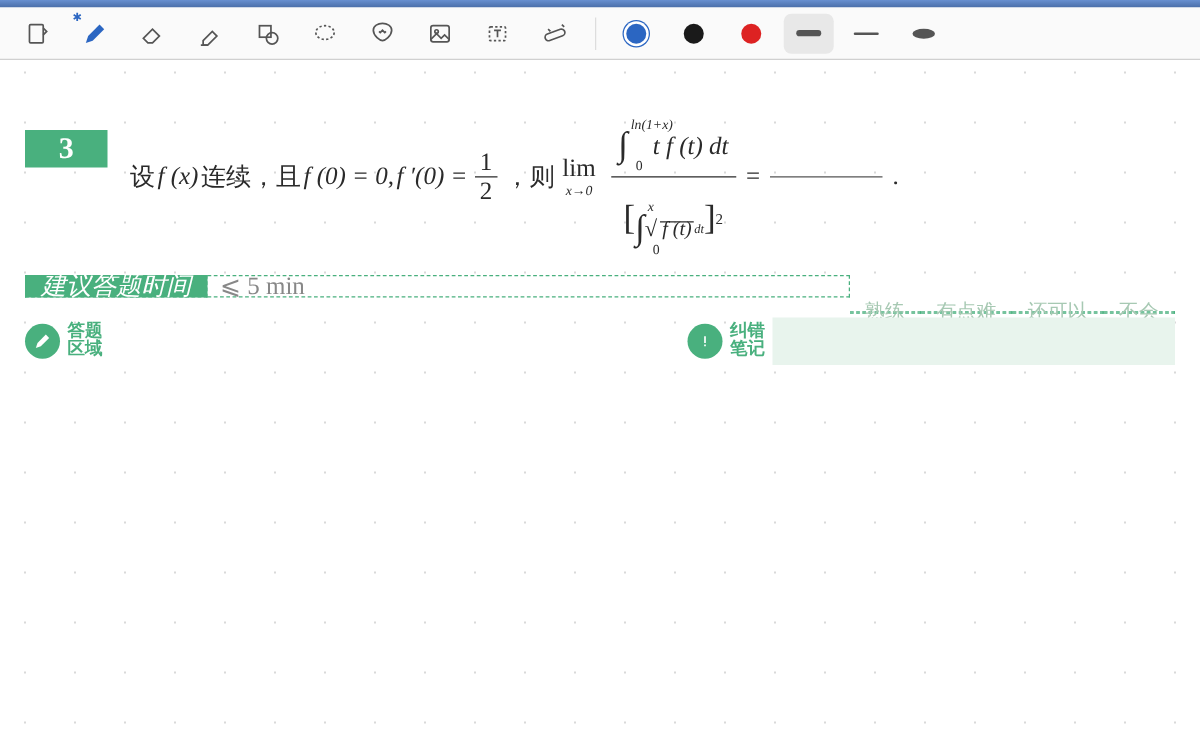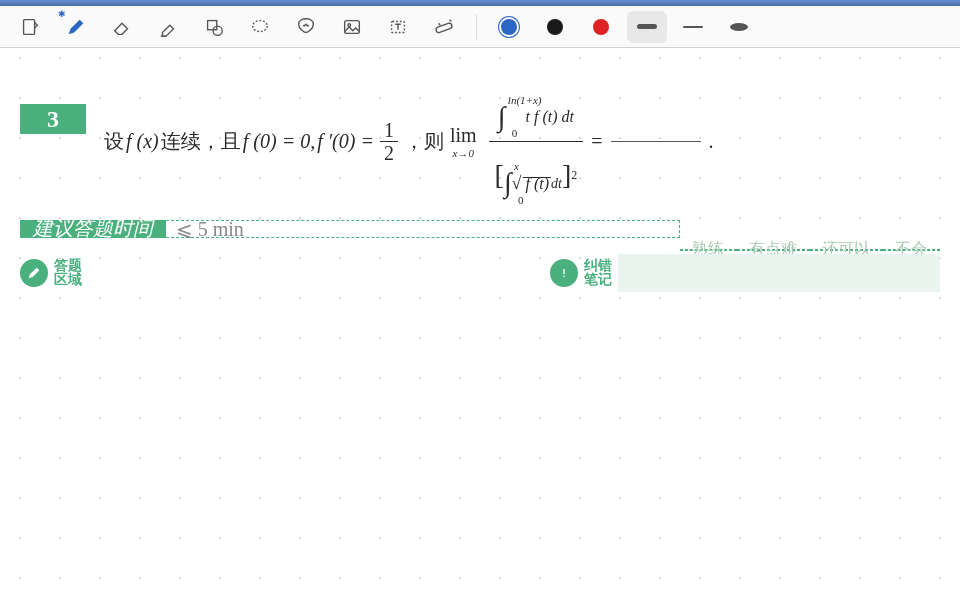--- a/index.html
+++ b/index.html
@@ -306,32 +306,32 @@
       </span>
       <span class="cjk">，则</span>
       <span class="limblock">
         <span>lim</span>
         <span class="sub it">x→0</span>
       </span>
       <span class="bigfrac">
         <span class="n">
           <span class="intbox">
             <span class="ulim it">ln(1+x)</span>
-            <span class="intsym">∫<span style="font-size:16px;margin-left:20px" class="it">t f (t) dt</span></span>
+            <span class="intsym">∫<span style="font-size:20px;margin-left:20px" class="it">t f (t) dt</span></span>
             <span class="llim">0</span>
           </span>
         </span>
         <span class="b"></span>
         <span class="d">
           <span style="font-size:28px">[</span>
           <span class="intbox">
             <span class="ulim it">x</span>
             <span class="intsym">∫
               <span class="sqrt-tick">√</span><span class="sqrt-box it" style="font-size:16px">f (t)</span>
-              <span class="it" style="font-size:14px"> dt</span>
+              <span class="it" style="font-size:10px"> dt</span>
             </span>
             <span class="llim">0</span>
           </span>
           <span style="font-size:28px">]</span>
           <span class="sup">2</span>
         </span>
       </span>
       <span> = </span>
       <span class="blank"></span>
       <span>.</span>

